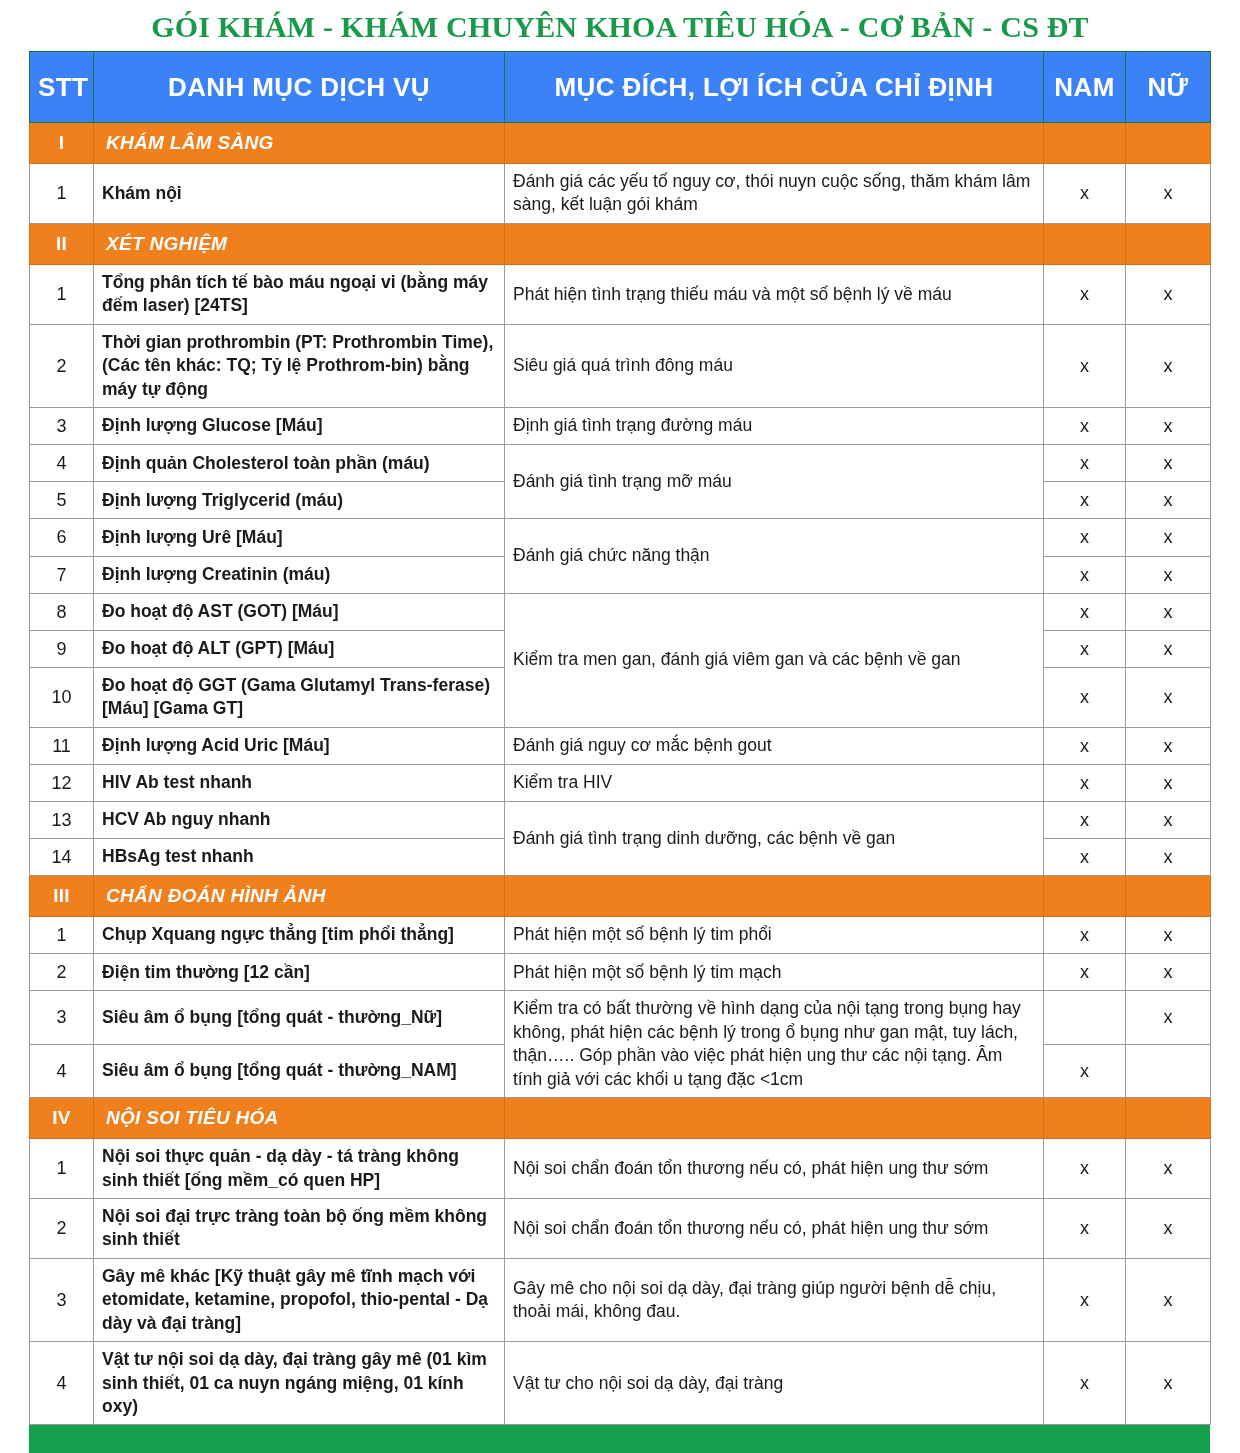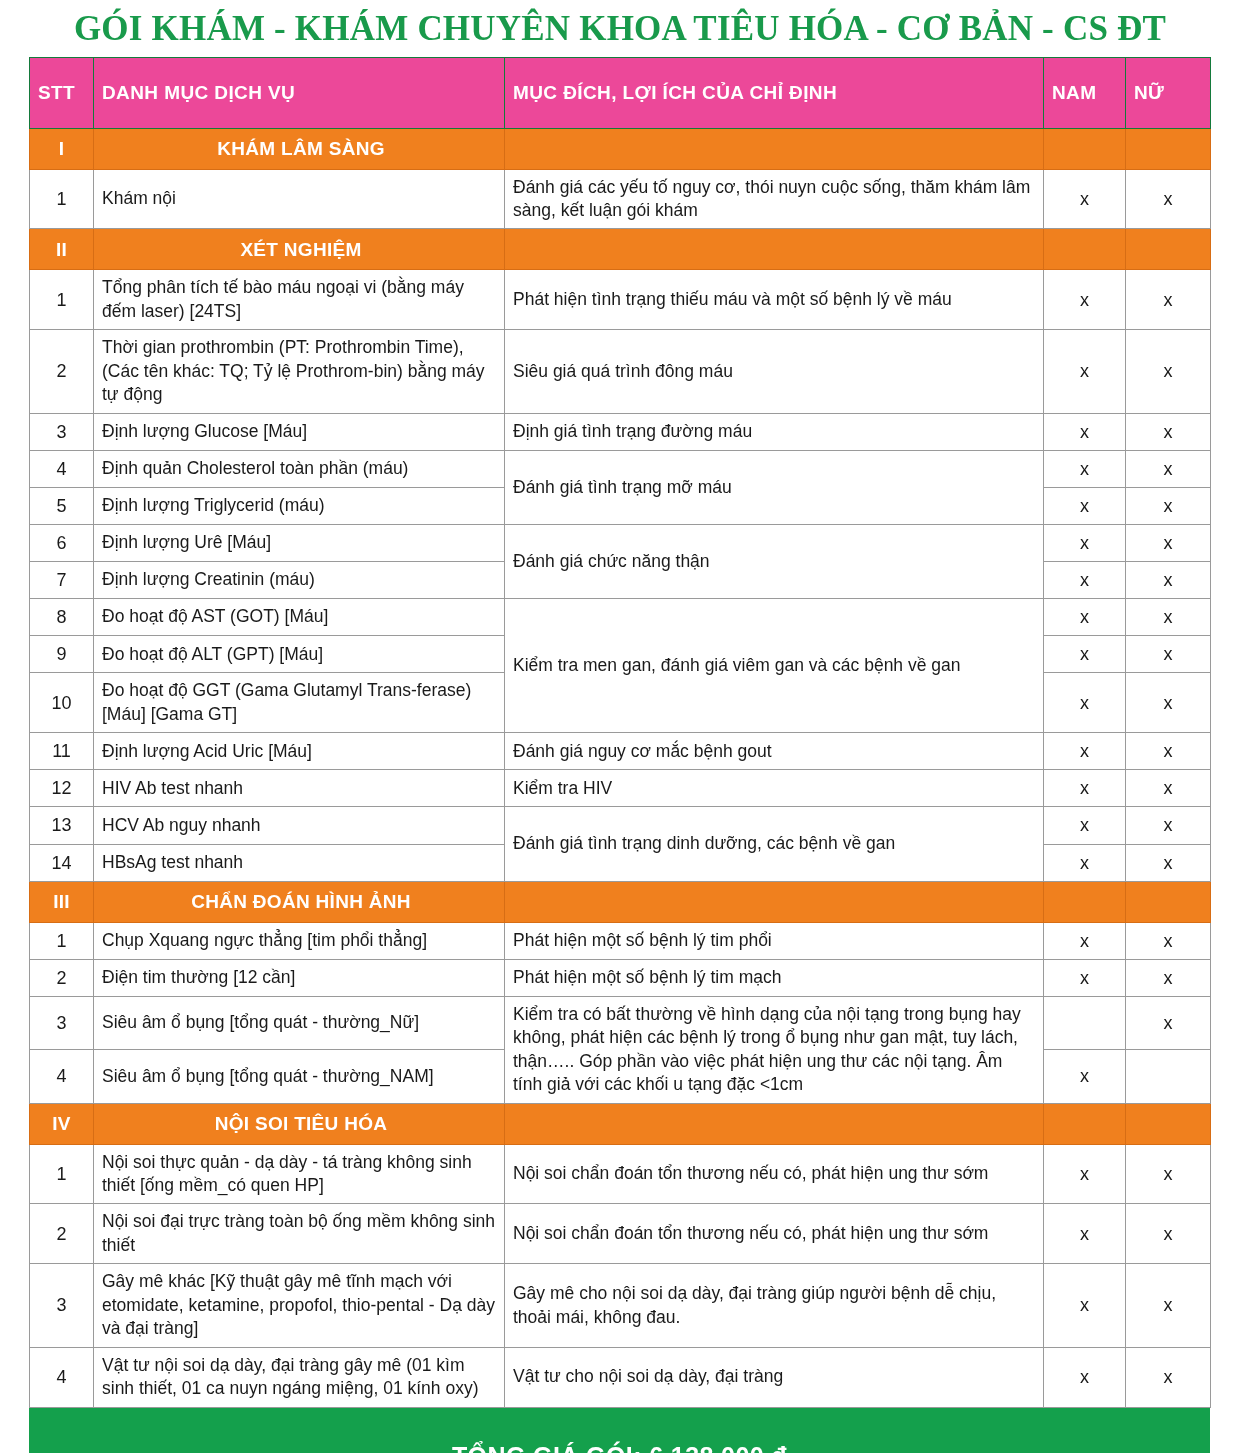--- a/index.html
+++ b/index.html
@@ -20,21 +20,21 @@
     width: 1240px;
     height: 1453px;
     box-sizing: border-box;
   }
 
   
   .doc-title {
     text-align: center;
     font-family: "Liberation Serif", serif;
     font-weight: bold;
-    font-size: 35px;
+    font-size: 30px;
     letter-spacing: 0.2px;
     color: #199a4b;
     padding: 10px 20px 8px 20px;
     line-height: 1.1;
     white-space: nowrap;
   }
 
   
   .table-wrap {
     margin: 0 29px 0 29px;
@@ -54,52 +54,53 @@
 
   table.pkg th, table.pkg td {
     border: 1px solid #9a9a9a;
     vertical-align: middle;
     padding: 6px 8px;
     line-height: 1.34;
   }
 
   
   thead tr.head-row th {
-    background: #ec4899;
+    background: #3b82f6;
     color: #ffffff;
     font-weight: bold;
-    font-size: 19px;
+    font-size: 26px;
     letter-spacing: 0.4px;
-    text-align: left;
+    text-align: center;
     height: 58px;
     border-color: #147a3b;
   }
 
   
   tr.section-row td {
     background: #f0801e;
     color: #ffffff;
     font-weight: bold;
     font-size: 19px;
     letter-spacing: 0.3px;
     height: 36px;
     border-color: #d76d14;
     padding-top: 2px;
     padding-bottom: 2px;
   }
   tr.section-row td.sec-num { text-align: center; }
-  tr.section-row td.sec-label { text-align: center; padding-left: 12px; }
+  tr.section-row td.sec-label { text-align: left; padding-left: 12px; font-style: italic; }
 
   
   td.stt {
     text-align: center;
     font-size: 18px;
   }
   td.name {
     text-align: left;
+    font-weight: bold;
   }
   td.purpose {
     text-align: left;
   }
   td.mark {
     text-align: center;
     font-size: 18px;
   }
 
   

